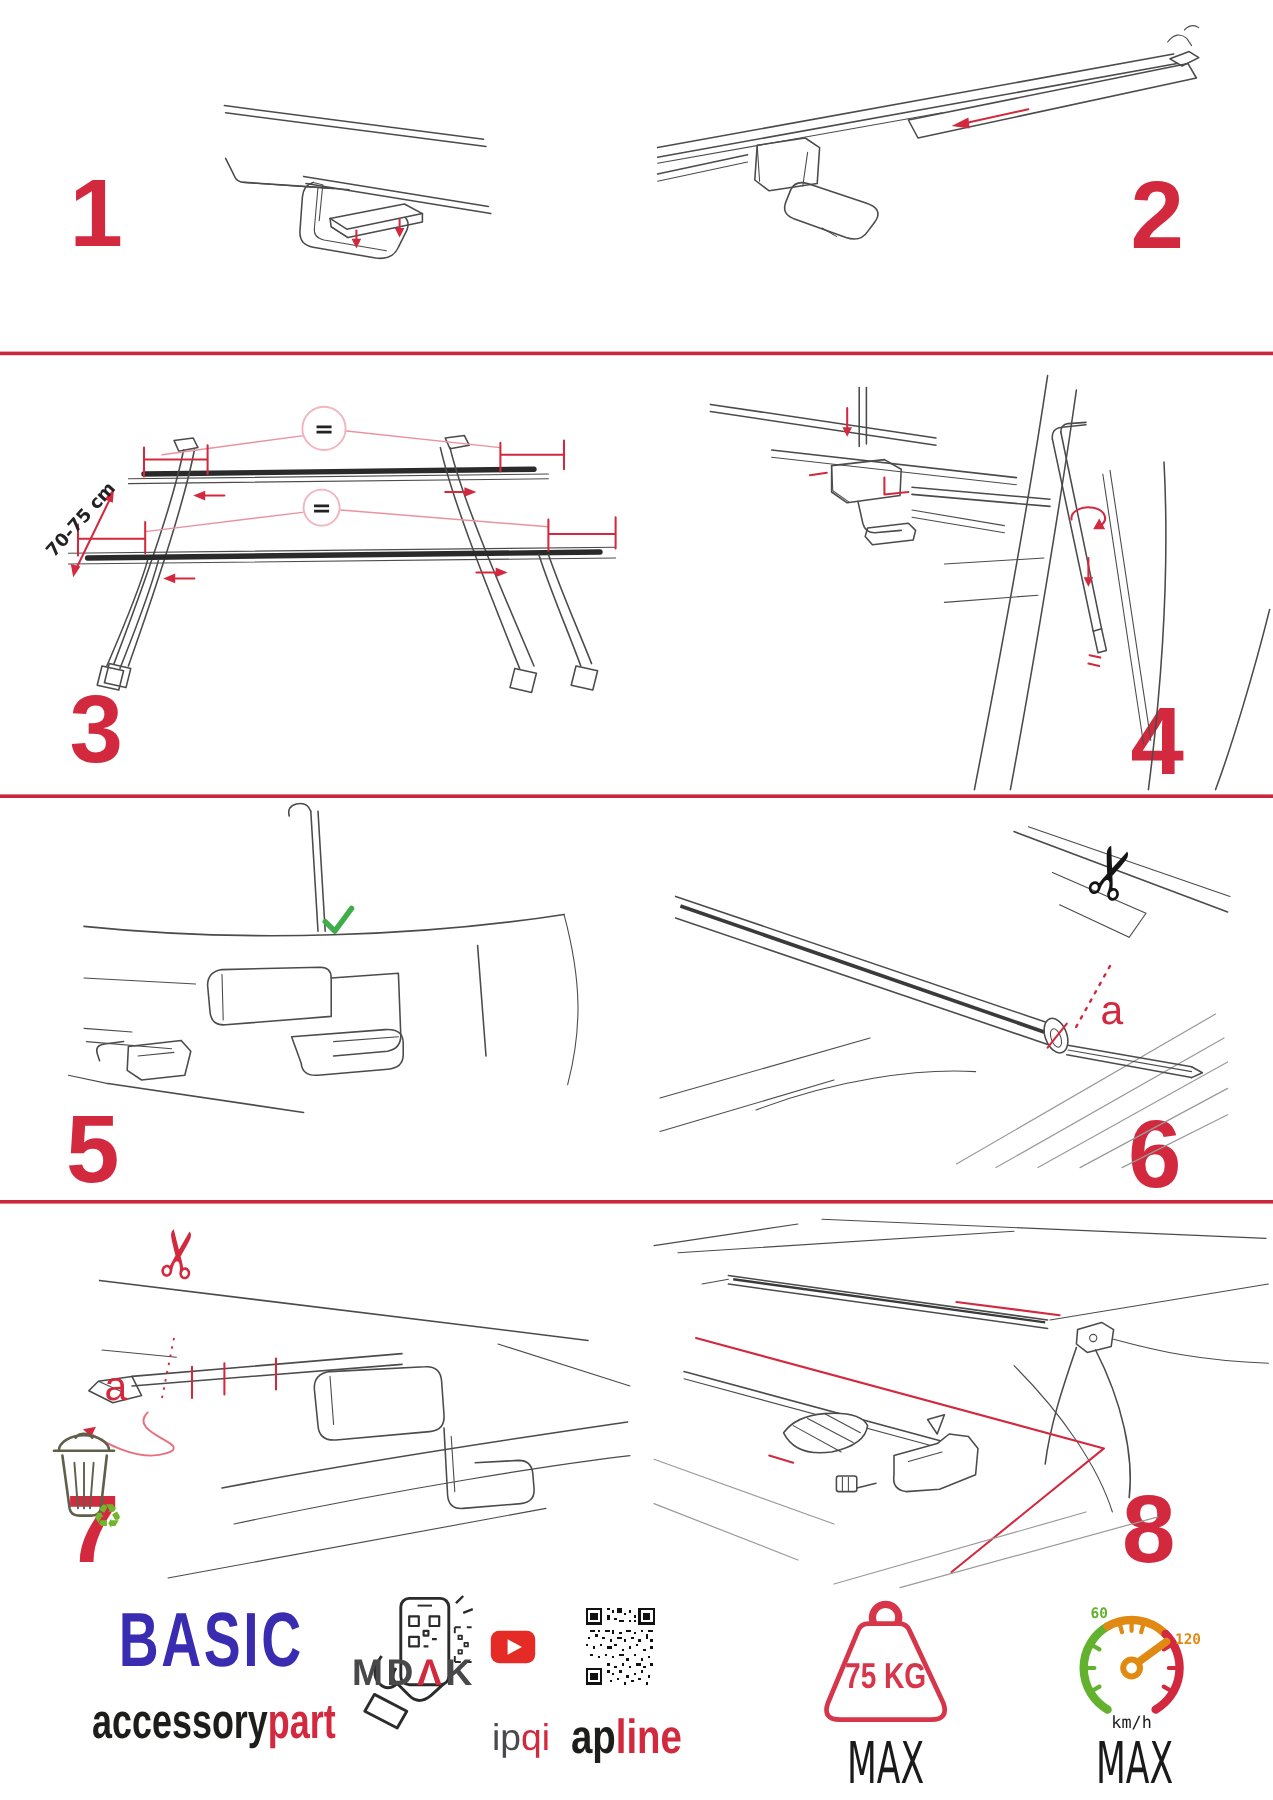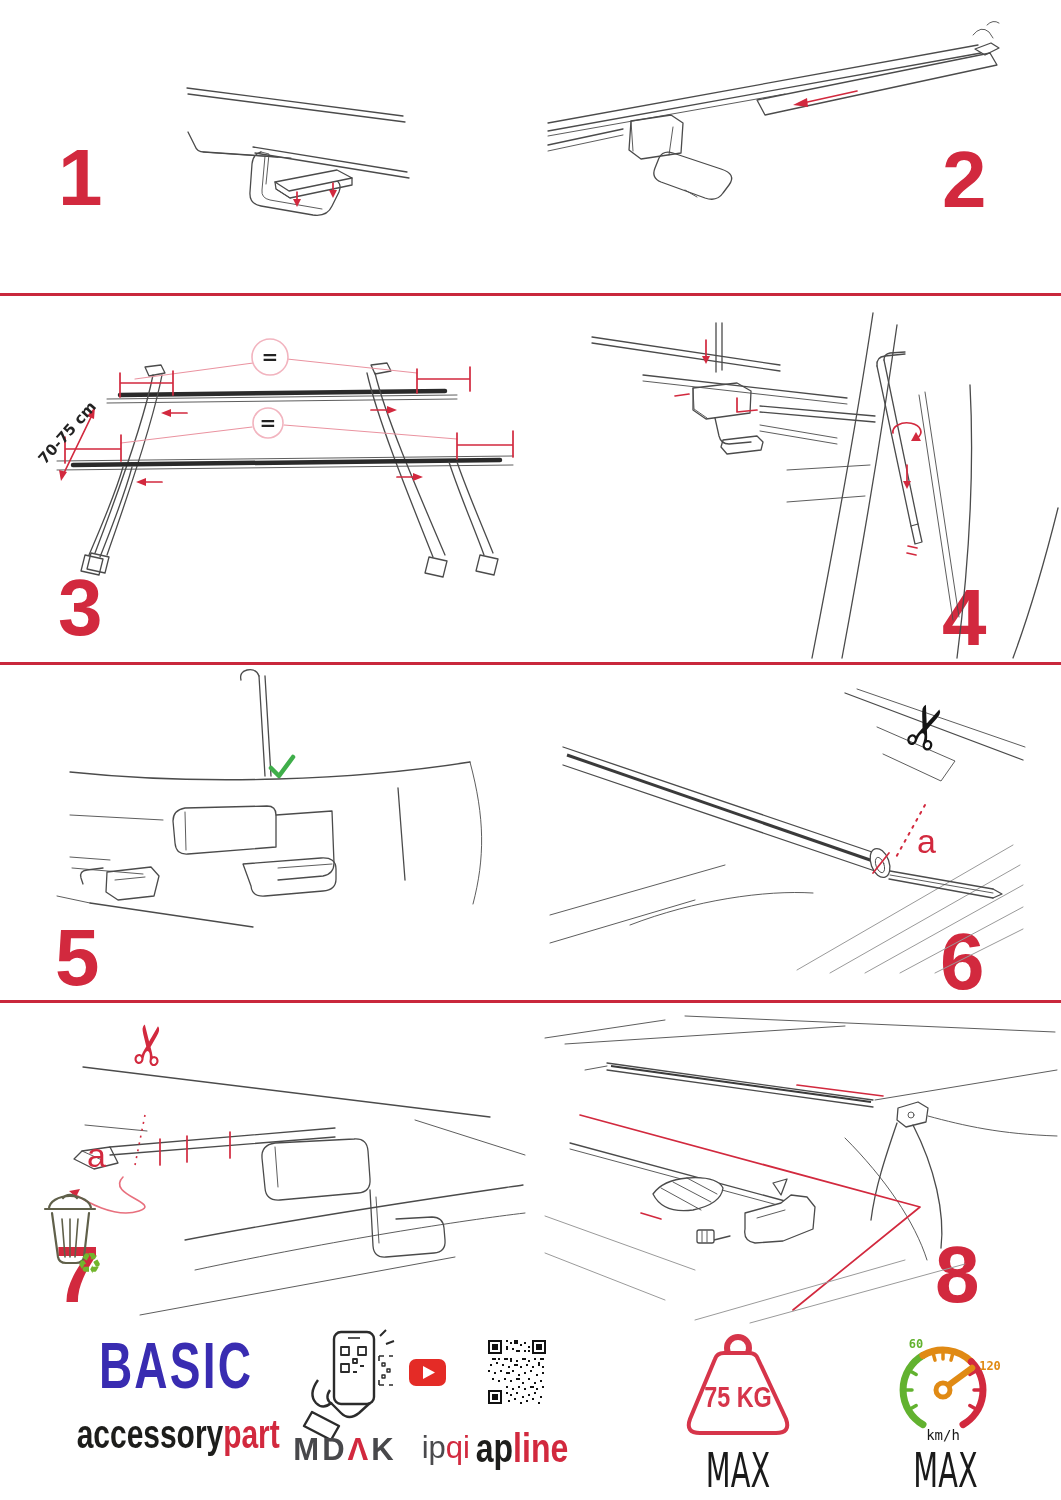--- a/index.html
+++ b/index.html
@@ -26,24 +26,24 @@
   .eqt{font:bold 20px "DejaVu Sans",sans-serif;fill:#222}
   .meas{font:bold 15px "DejaVu Sans",sans-serif;fill:#222}
   .alab{font:34px "Liberation Sans",sans-serif;fill:var(--red)}
   .logo-basic{position:absolute;left:68px;top:1334px;width:216px;text-align:center;
     color:var(--blue);font-weight:bold;font-size:64px;line-height:1;letter-spacing:3px;
     transform:scaleX(.72);transform-origin:center}
   .logo-acc{position:absolute;left:40px;top:1414px;width:272px;text-align:center;
     font-weight:bold;font-size:41px;line-height:1;transform:scaleX(.73);transform-origin:center;
     color:var(--blk)}
   .logo-acc .red-part{color:var(--red)}
-  .logo-mdak{position:absolute;left:265px;top:1432px;width:160px;text-align:center;
+  .logo-mdak{position:absolute;left:265px;top:1376px;width:160px;text-align:center;
     font-weight:bold;font-size:31px;letter-spacing:3px;color:#48484b}
   .logo-mdak .red-part{color:var(--red)}
-  .logo-ipqi{position:absolute;left:390px;top:1430px;width:80px;text-align:right;
+  .logo-ipqi{position:absolute;left:410px;top:1430px;width:80px;text-align:left;
     font-size:31px;color:#4a4a4d}
   .logo-ipqi .red-part{color:var(--red)}
   .logo-apline{position:absolute;left:452px;top:1426px;width:140px;text-align:center;
     font-weight:bold;font-size:40px;transform:scaleX(.8);transform-origin:center;color:var(--blk)}
   .logo-apline .red-part{color:var(--red)}
   .max-label{position:absolute;text-align:center;color:#1a1a1a;font-size:48px;line-height:1;
     transform:scaleX(.6);transform-origin:center;font-family:"DejaVu Sans",sans-serif}
 </style>
 </head>
 <body>

